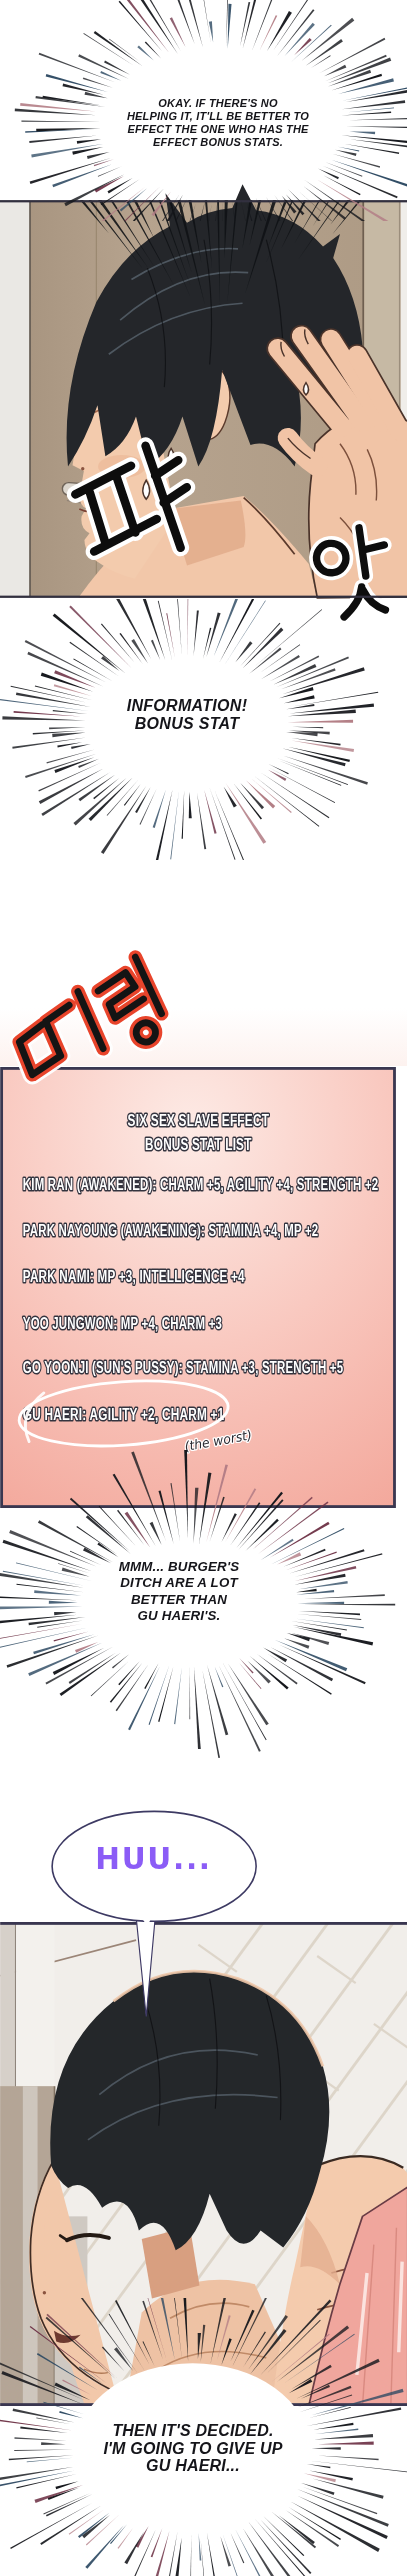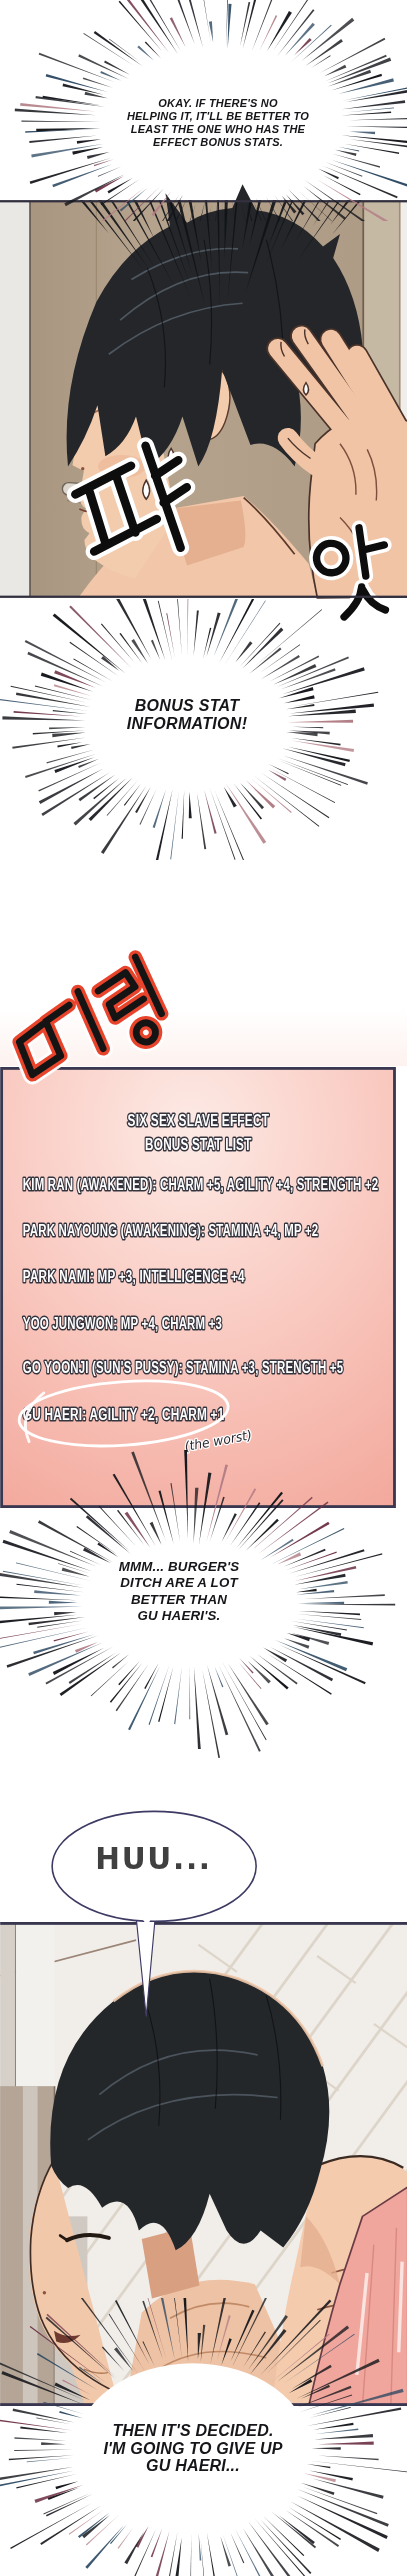--- a/index.html
+++ b/index.html
@@ -10,21 +10,21 @@
   svg{display:block;}
   .burst-svg{position:absolute;left:0;overflow:hidden;}
   .dialog{position:absolute;text-align:center;font-weight:700;font-style:italic;
           color:#15151a;letter-spacing:0.2px;z-index:4;}
   .dialog span{display:block;}
   .d1{top:97px;left:99px;width:238px;font-size:11px;line-height:13px;}
   .d2{top:697px;left:68px;width:238px;font-size:16px;line-height:18px;letter-spacing:0.3px;}
   .d3{top:1559px;left:60px;width:238px;font-size:13.3px;line-height:16.4px;}
   .d4{top:2422px;left:74px;width:238px;font-size:16px;line-height:17.6px;}
   .huu-text{top:1842px;left:63px;width:181px;font-size:29.5px;font-weight:700;font-style:normal;
-            letter-spacing:1.7px;font-family:"DejaVu Sans",sans-serif;color:#404040;z-index:5;text-align:center;}
+            letter-spacing:1.7px;font-family:"DejaVu Sans",sans-serif;color:#8b5cf6;z-index:5;text-align:center;}
   #panel1-svg{position:absolute;top:200px;left:0;z-index:2;overflow:visible;}
   #burst1{top:0;z-index:3;}
   #burst2{top:599px;z-index:1;}
   #grad-zone{position:absolute;top:859px;left:0;width:408px;height:207px;z-index:0;
              background:linear-gradient(180deg,#ffffff 0%,#ffffff 72%,#fdf2ef 100%);}
   #sfx-ding-svg{position:absolute;top:971px;left:0;z-index:3;overflow:visible;}
   #stat-panel-svg{position:absolute;top:1067px;left:0;z-index:2;}
   #burst3{top:1450px;z-index:3;}
   #panel2-svg{position:absolute;top:1922px;left:0;z-index:1;}
   #huu-svg{position:absolute;top:1784px;left:0;z-index:3;overflow:hidden;}
@@ -143,21 +143,21 @@
       <polygon points="603.7,177.8 738.8,153.0 738.3,150.5" fill="#2e4a63" opacity="0.99"></polygon>
       <polygon points="610.3,180.1 730.1,161.8 729.1,156.5" fill="#15171c" opacity="0.92"></polygon>
       <polygon points="603.3,192.8 715.1,181.8 714.5,176.9" fill="#15171c" opacity="0.88"></polygon>
       <polygon points="613.0,198.0 695.5,191.2 695.3,189.6" fill="#2e4a63" opacity="0.94"></polygon>
       <polygon points="602.3,203.9 690.3,199.3 690.1,196.6" fill="#15171c" opacity="0.96"></polygon>
       <polygon points="616.5,212.0 749.8,209.8 749.8,207.1" fill="#15171c" opacity="0.83"></polygon>
     </svg>
   <div class="dialog d1">
     <span>OKAY. IF THERE'S NO</span>
     <span>HELPING IT, IT'LL BE BETTER TO</span>
-    <span>LEAST THE ONE WHO HAS THE</span>
+    <span>EFFECT THE ONE WHO HAS THE</span>
     <span>EFFECT BONUS STATS.</span>
   </div>
 
   <svg id="panel1-svg" width="408" height="398" viewBox="0 0 720 702">
     <defs>
       <linearGradient id="doorg" x1="0" y1="0" x2="1" y2="0">
         <stop offset="0" stop-color="#a5927d"></stop>
           <stop offset="0.35" stop-color="#b6a38e"></stop>
           <stop offset="1" stop-color="#ad9a84"></stop>
       </linearGradient>
@@ -385,22 +385,22 @@
       <polygon points="498.3,167.8 643.7,125.8 641.9,120.0" fill="#15171c" opacity="0.93"></polygon>
       <polygon points="492.4,174.7 553.4,160.7 551.9,155.1" fill="#15171c" opacity="0.99"></polygon>
       <polygon points="501.0,183.7 555.3,175.2 554.1,169.5" fill="#15171c" opacity="0.99"></polygon>
       <polygon points="515.3,189.5 667.5,165.3 667.2,163.6" fill="#15171c" opacity="0.95"></polygon>
       <polygon points="505.4,194.1 554.9,188.5 554.4,185.1" fill="#15171c" opacity="0.93"></polygon>
       <polygon points="511.3,201.8 660.1,189.7 659.5,184.0" fill="#15171c" opacity="0.95"></polygon>
       <polygon points="507.7,206.7 628.0,200.7 627.5,194.7" fill="#15171c" opacity="0.93"></polygon>
       <polygon points="507.4,217.3 623.1,218.1 623.0,213.0" fill="#b27d85" opacity="0.98"></polygon>
     </svg>
   <div class="dialog d2">
+    <span>INFORMATION!</span>
     <span>BONUS STAT</span>
-    <span>INFORMATION!</span>
   </div>
 
   <div id="grad-zone"></div>
   <svg id="sfx-ding-svg" width="193" height="136" viewBox="0 0 340 240">
     <g transform="translate(150,120) rotate(-28)" fill="none" stroke-linecap="round" stroke-linejoin="round">
       <g stroke="#ffffff" stroke-width="34" opacity="0.95">
         <path d="M-55,-58 L-105,-50 L-112,12 L-54,6 M-47,-60 L-52,6 M3,-66 L-47,-60 M28,-80 L20,30"></path>
         <path d="M60,-64 L118,-70 L121,-40 L66,-34 L64,-8 L124,-14 M146,-86 L140,24"></path>
         <circle cx="100" cy="40" r="17"></circle>
       </g>

